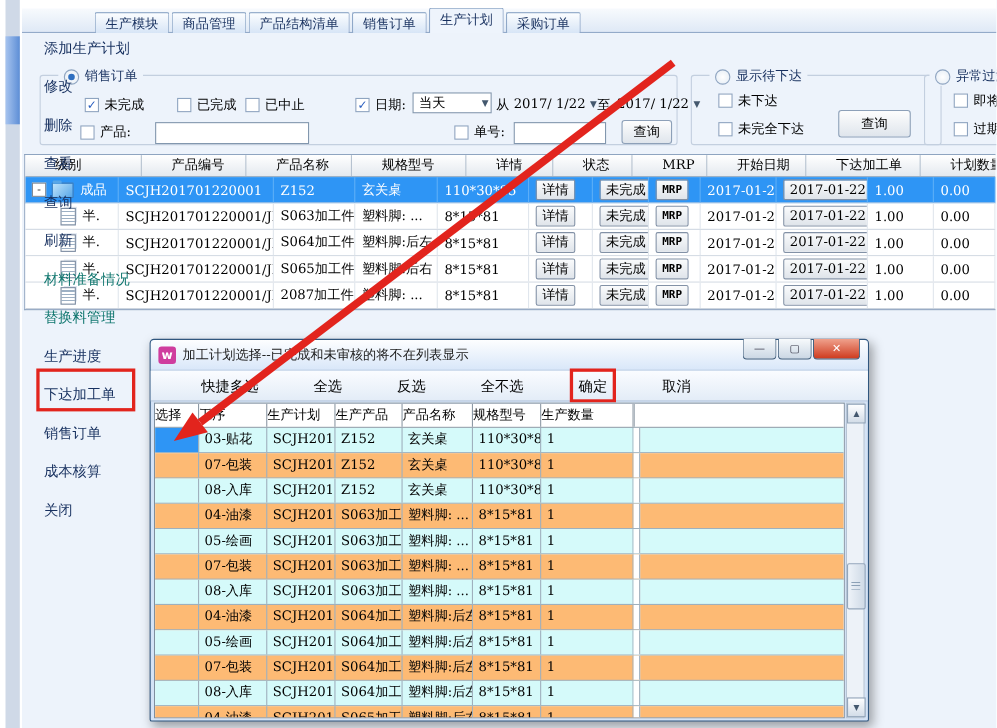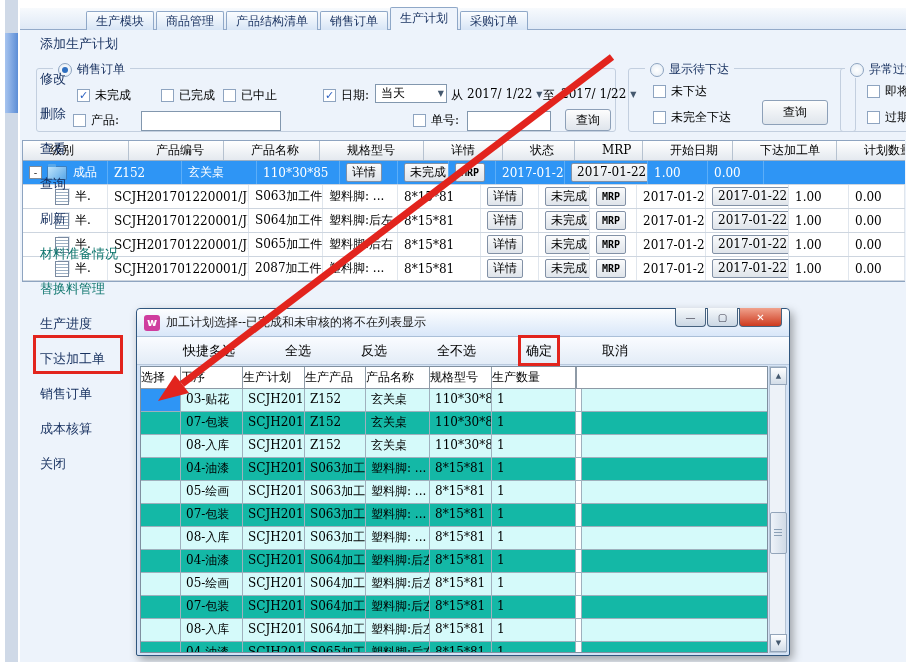--- a/index.html
+++ b/index.html
@@ -87,21 +87,21 @@
   .wbtn.close{width:41px;background:linear-gradient(#f0a28d,#ce3a1e);color:#fff;font-weight:bold;}
   .dmenu{height:27px;display:flex;align-items:center;gap:18px;padding-left:14px;color:#000;
          background:linear-gradient(#fafcff,#e3ecf7);border-bottom:1px solid #b9c9dd;font-size:13px;}
   .dmenu .mi{cursor:pointer;position:relative;white-space:nowrap;margin-left:32px;}
   .red-frame2{position:absolute;left:-8px;right:-8px;top:-7px;bottom:-6px;border:3px solid #e2241d;}
   .dtable{position:absolute;left:3px;top:57px;width:628px;height:287px;background:#fff;
           border:1px solid #7f8f9f;box-sizing:border-box;overflow:hidden;}
   .dhead{display:flex;height:21px;border-bottom:1px solid #8e9aa6;background:#fff;}
   .dhead .hc{border-right:1px solid #8e9aa6;text-align:left;line-height:20px;box-sizing:border-box;
              white-space:nowrap;overflow:hidden;flex:0 0 auto;}
-  .drow{display:flex;height:22px;border-bottom:1px solid #9fb0bd;background:#14b8a6;}
+  .drow{display:flex;height:22px;border-bottom:1px solid #9fb0bd;background:#fdba74;}
   .drow.shade{background:#d5fafa;}
   .drow .c{border-right:1px solid #9fb0bd;padding-left:5px;line-height:21px;box-sizing:border-box;
            white-space:nowrap;overflow:hidden;flex:0 0 auto;}
   .drow .c.selcell{background:#2e95f5;}
   .dfill{flex:1 1 auto;background:#fff;border-right:none;}
   .dscroll{position:absolute;right:3px;top:57px;width:17px;height:287px;background:#edf2f8;
            border:1px solid #b5c4d4;box-sizing:border-box;}
   .sarrow{position:absolute;left:0;width:15px;height:16px;background:linear-gradient(#fdfeff,#d3dde8);
           border:1px solid #93a5ba;display:flex;align-items:center;justify-content:center;
           font-size:7px;color:#44586e;cursor:pointer;}
@@ -250,20 +250,23 @@
         <div class="hc" style="width: 60px;">计划数量</div>
         <div class="hc" style="width: 56px;">当前完成数</div>
       </div>
     <div id="mbody">
         <div class="mrow sel">
           <div class="c" style="width: 85px;">
             <span class="expand">-</span>
             <span class="folder"></span>
             <span>成品</span>
           </div>
+          <div class="c" style="width: 141px;">
+            <span>SCJH201701220001</span>
+          </div>
           <div class="c" style="width: 74px;">
             <span>Z152</span>
           </div>
           <div class="c" style="width: 75px;">
             <span>玄关桌</span>
           </div>
           <div class="c" style="width: 83px;">
             <span>110*30*85</span>
           </div>
           <div class="c" style="width: 58px;">

